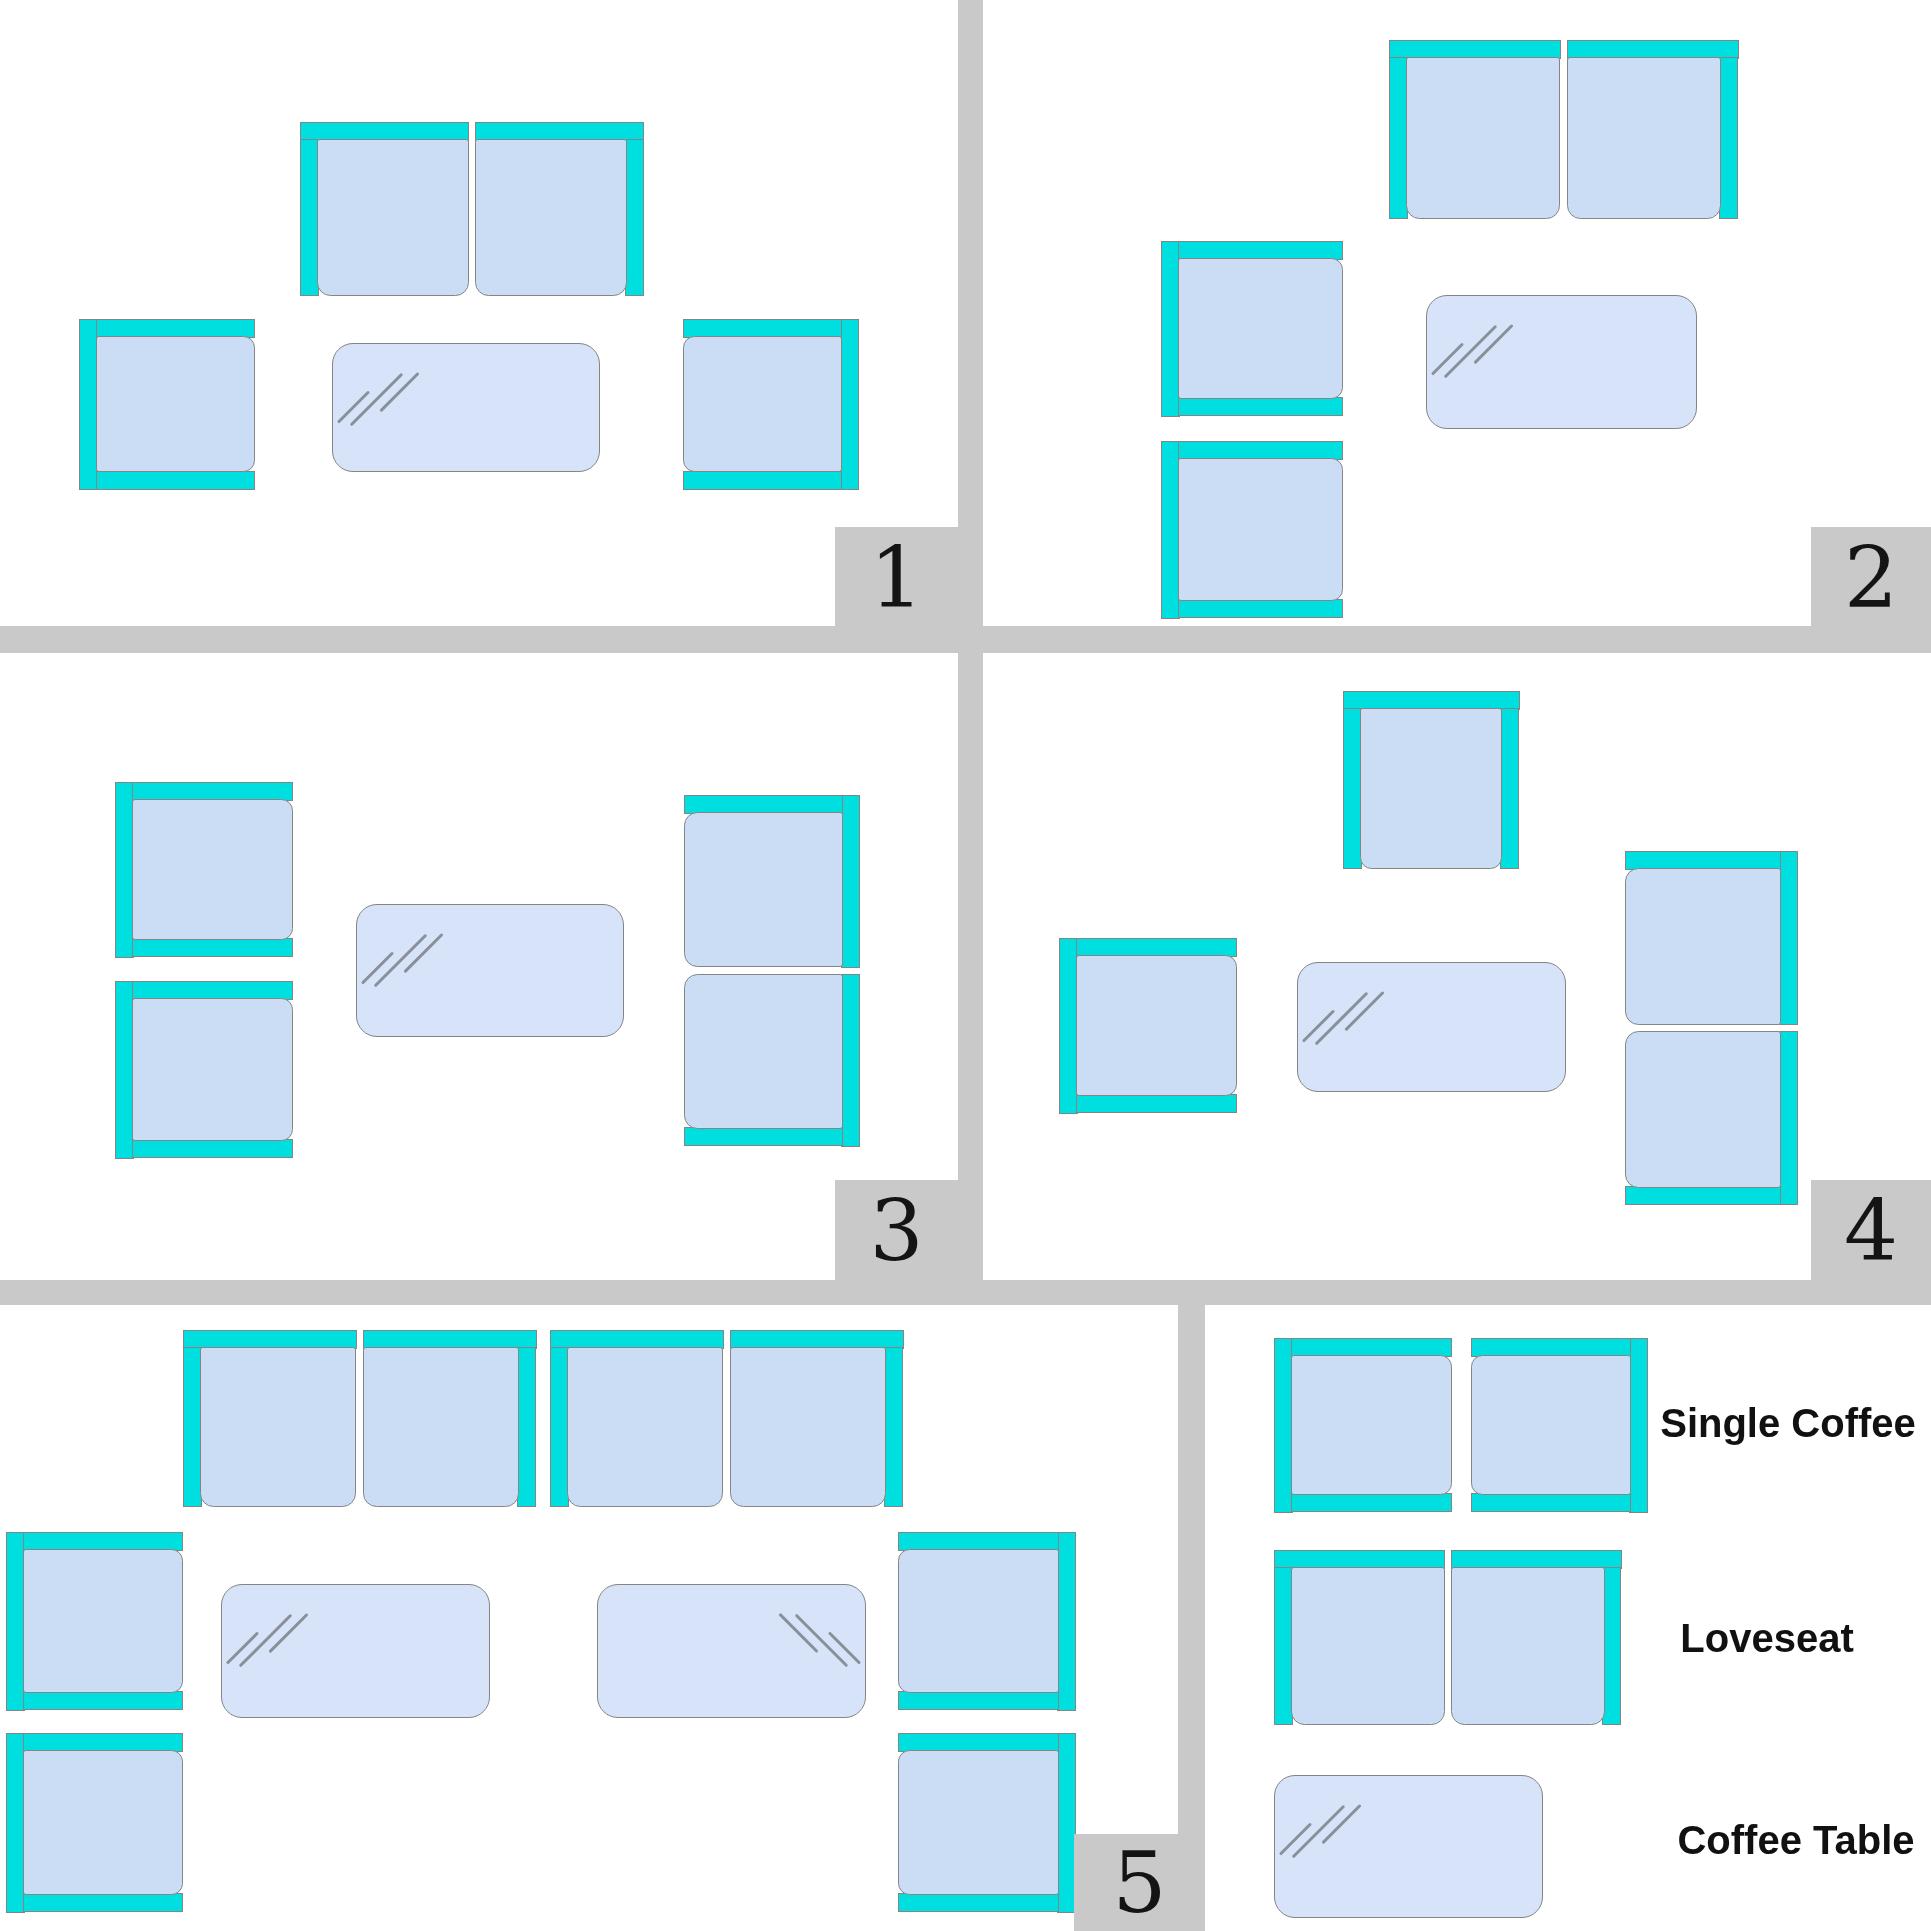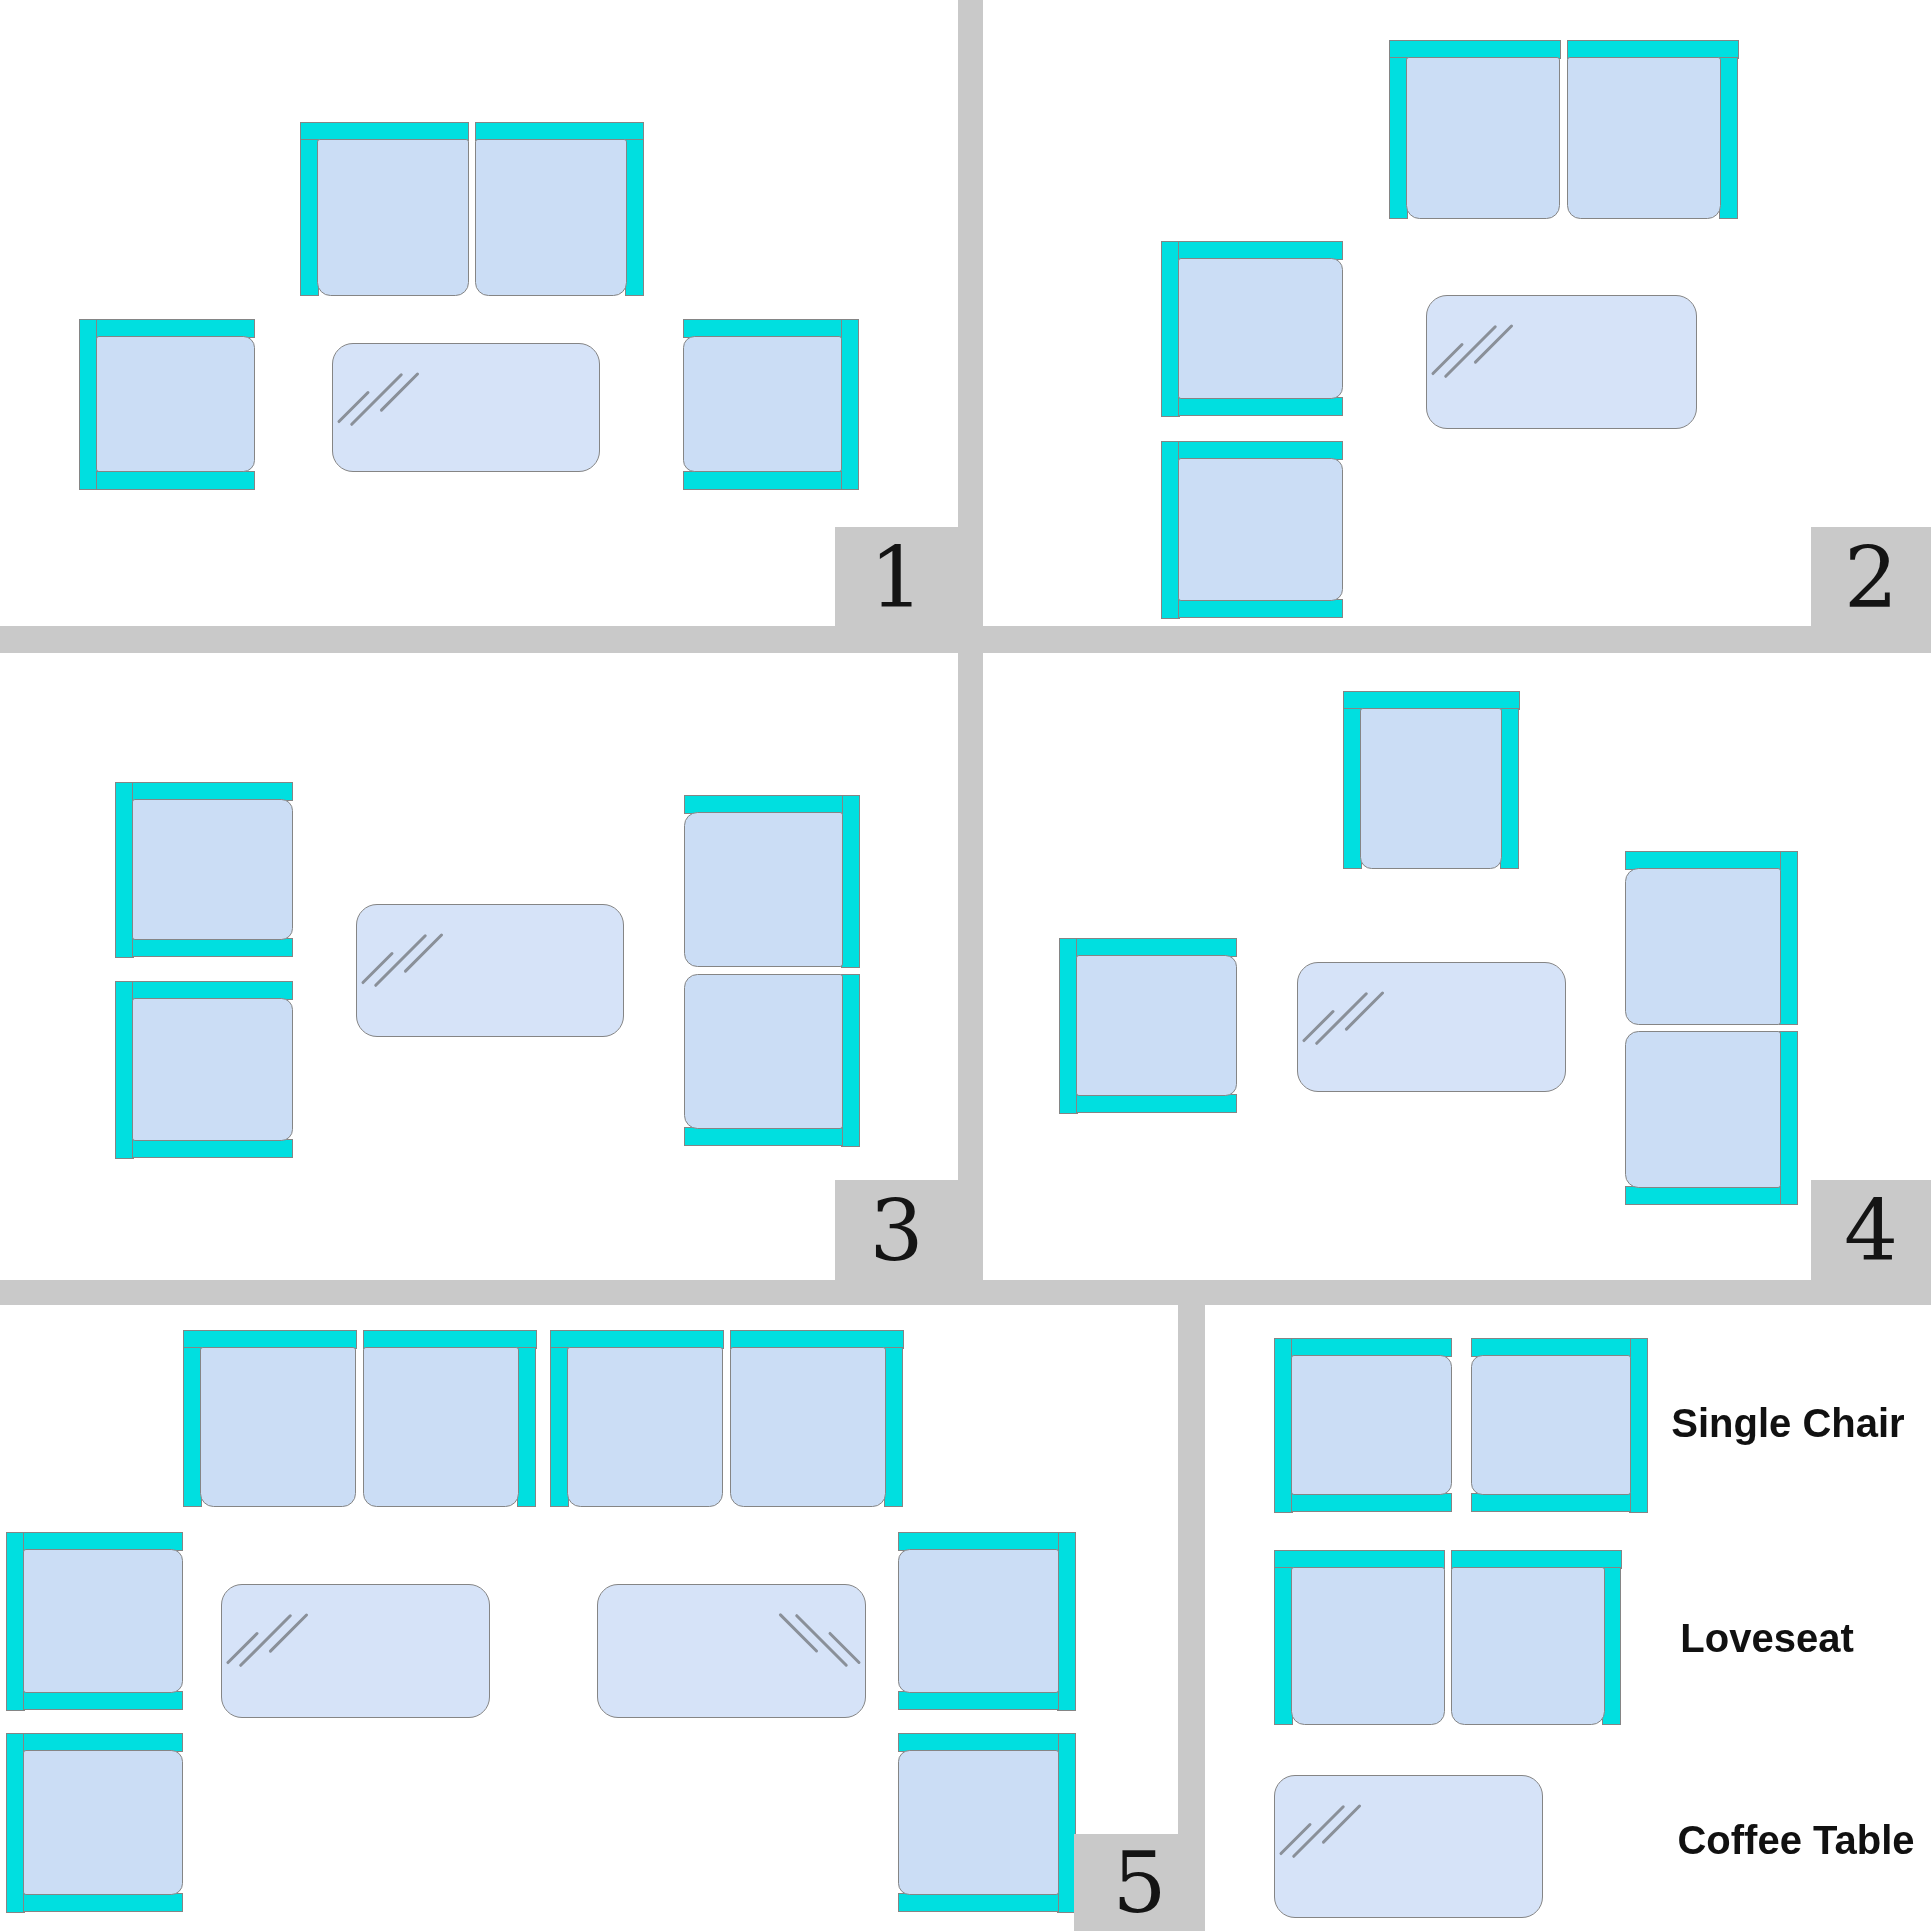--- a/index.html
+++ b/index.html
@@ -230,17 +230,17 @@
     </div>
     <div class="badge" style="left: 835px; top: 1180px; width: 123px; height: 100px;">
       <span>3</span>
     </div>
     <div class="badge" style="left: 1811px; top: 1180px; width: 120px; height: 100px;">
       <span>4</span>
     </div>
     <div class="badge" style="left: 1074px; top: 1834px; width: 131px; height: 97px;">
       <span>5</span>
     </div>
-    <div class="legend-label" style="left: 1788px; top: 1423px;">Single Chair</div>
+    <div class="legend-label" style="left: 1788px; top: 1423px;">Single Coffee</div>
     <div class="legend-label" style="left: 1767px; top: 1638px;">Loveseat</div>
     <div class="legend-label" style="left: 1796px; top: 1840px;">Coffee Table</div>
   </div>
 
 
 </body></html>

